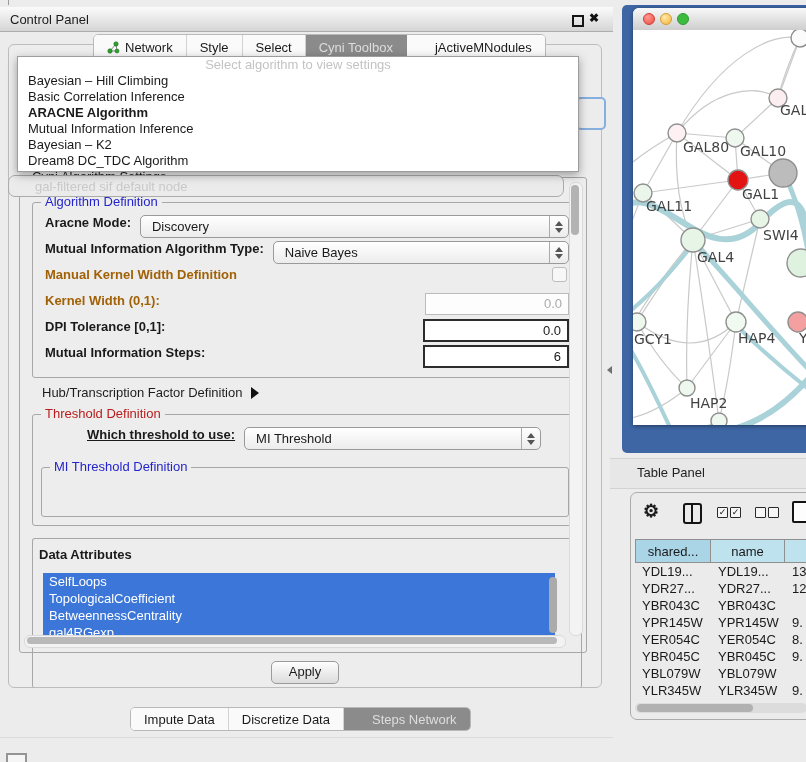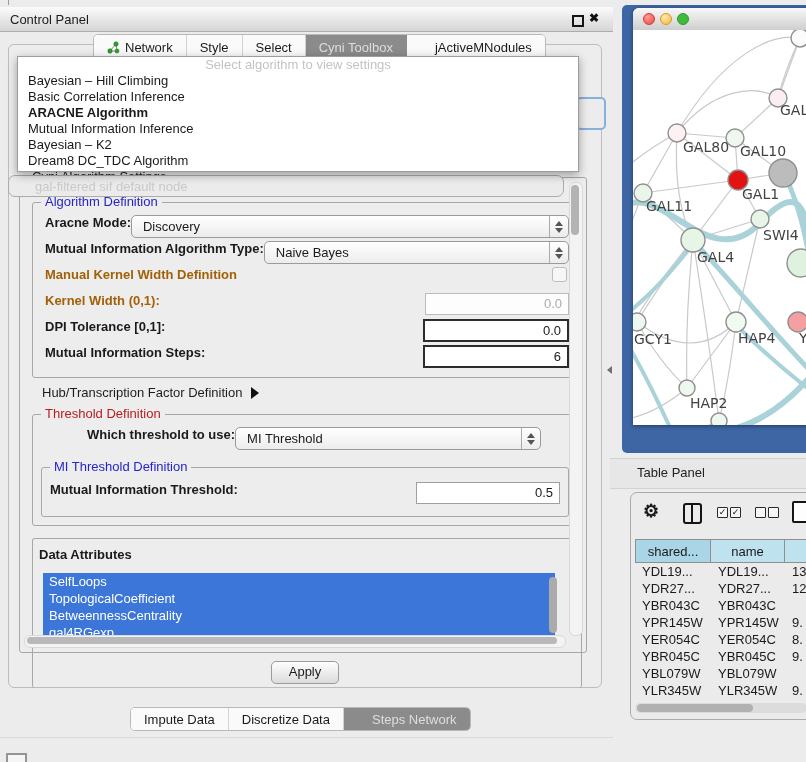--- a/index.html
+++ b/index.html
@@ -54,21 +54,21 @@
   #grp-mi{left:8px;right:12px;top:52px;height:50px;}
   #grp-sources{left:12px;top:360px;width:550px;height:150px;border-bottom:none;}
 
   .frow{display:flex;align-items:flex-start;height:26px;margin:0 12px;position:relative;}
   .frow.first{margin-top:12px;}
   .flabel{font-weight:bold;font-size:13px;white-space:nowrap;}
   .flabel.dis{color:#a16207;}
 
   .combo{position:relative;height:23px;border:1px solid #9a9a9a;border-radius:5px;
     background:linear-gradient(#ffffff,#ececec);display:flex;align-items:center;
-    padding:0 26px 0 11px;font-size:13px;box-sizing:border-box;margin-left:0;flex:1;}
+    padding:0 26px 0 11px;font-size:13px;box-sizing:border-box;margin-left:9px;flex:1;}
   .steppers{position:absolute;right:0;top:0;bottom:0;width:18px;border-left:1px solid #ababab;
     display:flex;flex-direction:column;align-items:center;justify-content:center;gap:2px;}
   .arr-up{width:0;height:0;border-left:4px solid transparent;border-right:4px solid transparent;border-bottom:5px solid #555;}
   .arr-dn{width:0;height:0;border-left:4px solid transparent;border-right:4px solid transparent;border-top:5px solid #555;}
 
   .num-input{height:20px;width:130px;border:1px solid #9f9f9f;background:#fff;text-align:right;
     padding:0 6px;font-size:13px;line-height:20px;margin-left:auto;}
   .num-input.strong{border:2px solid #2c2c2c;height:19px;}
   .num-input.dis{color:#ababab;border:1px solid #bcbcbc;background:#fdfdfd;}
 
@@ -212,35 +212,31 @@
       </div>
 
       <div class="hub-row">
         <span>Hub/Transcription Factor Definition</span>
         <span class="tri-right"></span>
       </div>
 
       <div class="grp" id="grp-threshold">
         <span class="legend green">Threshold Definition</span>
         <div class="frow first" style="margin-right:40px;">
-          <span class="flabel" style="margin-left:42px;">Which threshold to use:</span>
+          <span class="flabel" style="margin-left:42px;text-decoration:underline;">Which threshold to use:</span>
           <div class="combo">
             <span>MI Threshold</span>
             <span class="steppers">
                 <span class="arr-up"></span>
                 <span class="arr-dn"></span>
               </span>
           </div>
         </div>
         <div class="grp" id="grp-mi">
           <span class="legend blue">MI Threshold Definition</span>
-          <div class="frow first" style="margin-top:14px;margin-left:8px;margin-right:8px;">
-            <span class="flabel">Mutual Information Threshold:</span>
-            <div class="num-input">0.5</div>
-          </div>
         </div>
       </div>
 
       <div class="grp" id="grp-sources">
         <div class="da-label">Data Attributes</div>
         <div class="attr-list">
             <div class="attr-item">SelfLoops</div>
             <div class="attr-item">TopologicalCoefficient</div>
             <div class="attr-item">BetweennessCentrality</div>
             <div class="attr-item">gal4RGexp</div>

